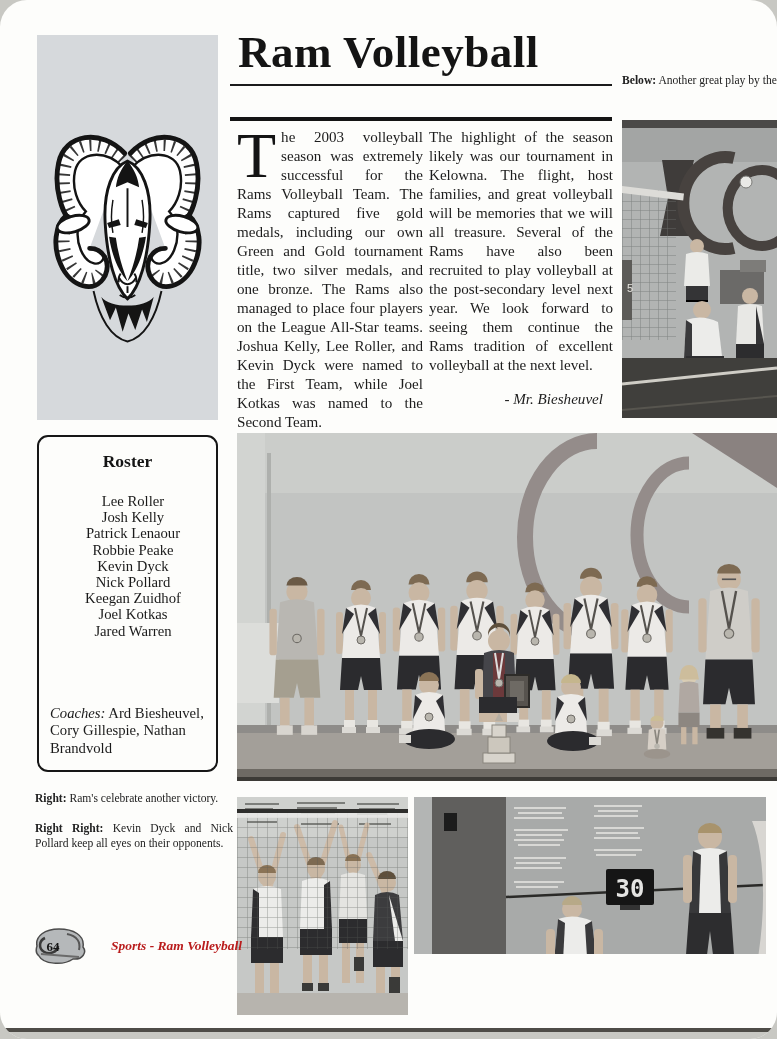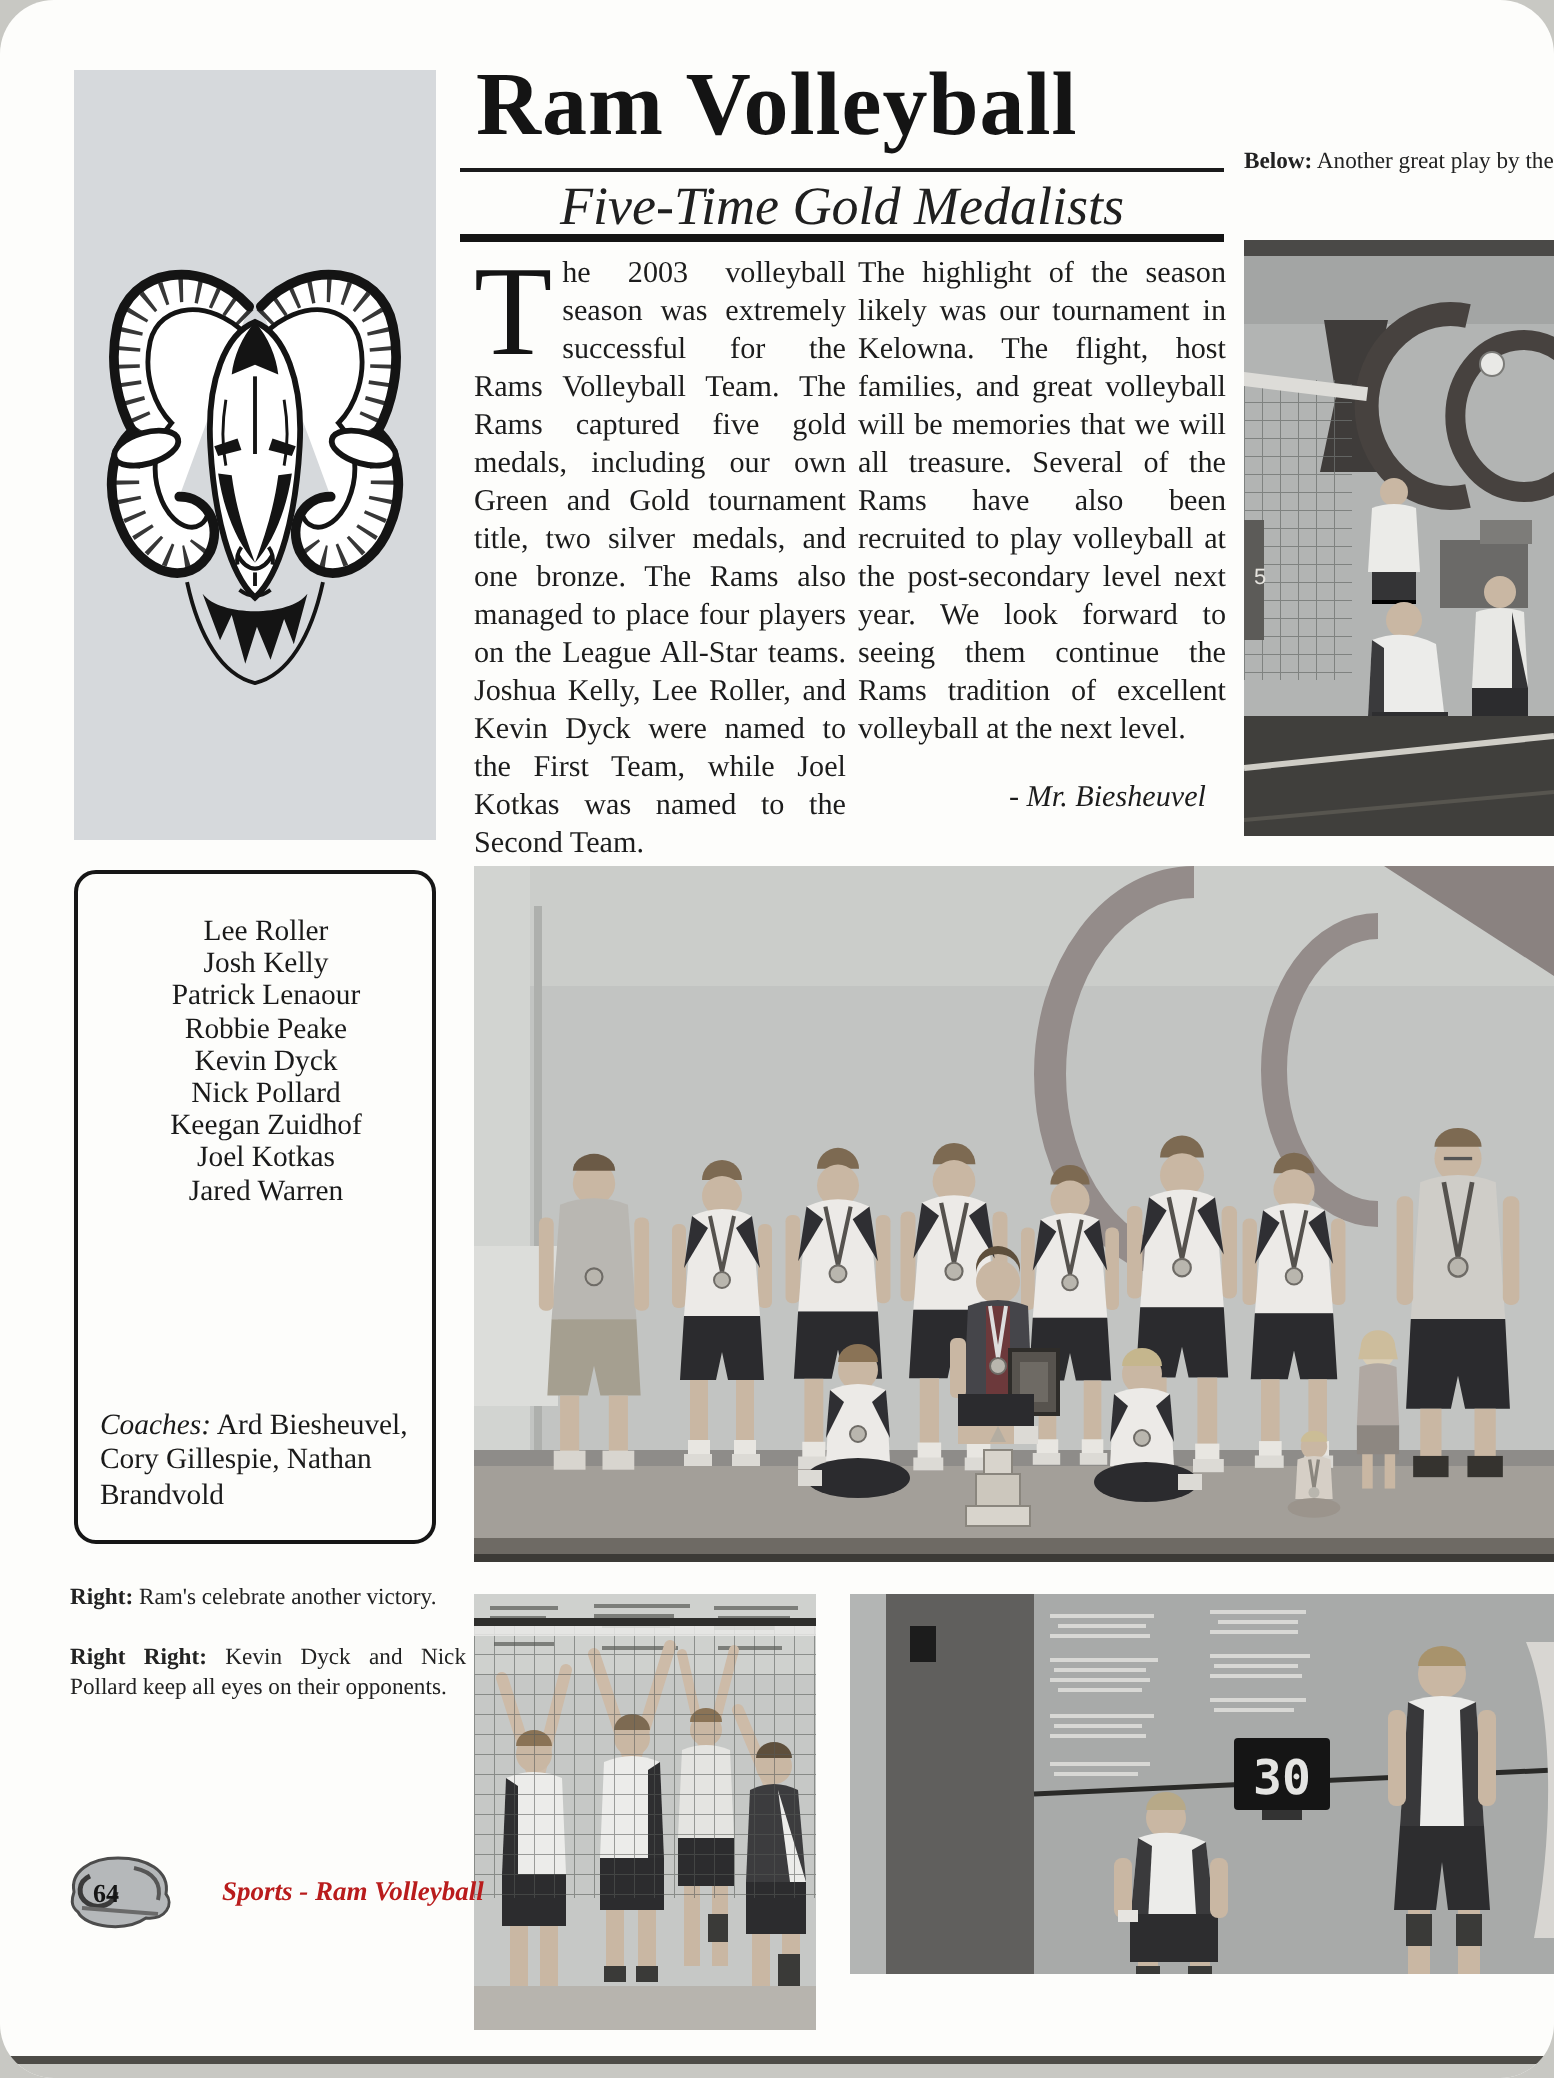--- a/index.html
+++ b/index.html
@@ -34,21 +34,21 @@
   .roster-list { list-style:none; margin:21px 0 0 11px; }
   .roster-list li { font-size:14.7px; line-height:16.2px;text-align:center; }
   .coaches { position:absolute; left:11px; right:5px; bottom:13px; font-size:14.7px; line-height:17.5px; }
   .coaches .ital { font-style:italic; }
   
   .photo { position:absolute; overflow:hidden; background:#b4b6b5; }
   .photo svg { display:block; }
   .ph-top-right { left:622px; top:120px; width:155px; height:298px; }
   .ph-team { left:237px; top:433px; width:540px; height:348px; }
   .ph-bot-left { left:237px; top:797px; width:171px; height:218px; }
-  .ph-bot-right { left:425px; top:797px; width:352px; height:190px; }
+  .ph-bot-right { left:414px; top:797px; width:352px; height:157px; }
   
   .footer { position:absolute; left:33px; top:926px; display:flex; align-items:center; }
   .footer-label { margin-left:24px; font-size:13.5px; font-weight:bold; font-style:italic; color:#b91c1c; }
   .edge-line { position:absolute; left:0; top:1028px; width:777px; height:4px; background:#4e4c47; }
   .scan-strip { position:absolute; left:0; top:1032px; width:777px; height:7px; background:#c8c8c3; }
 </style>
 </head>
 <body>
 
 <div class="page">
@@ -77,21 +77,20 @@
       <path d="M92,168 q3,4 2,9" fill="none" stroke="#141414" stroke-width="2"></path>
       <line x1="85" y1="181" x2="85" y2="188" stroke="#141414" stroke-width="2"></line>
       <path d="M77,190 q8,6 16,0" fill="none" stroke="#141414" stroke-width="2"></path>
       <path d="M58,192 L67,216 L73,203 L80,228 L86,209 L93,226 L100,205 L105,218 L112,192 C103,204 67,204 58,192 Z" fill="#141414"></path>
       <path d="M50,186 C56,214 68,234 85,238 C102,234 114,214 120,186" fill="none" stroke="#141414" stroke-width="2"></path>
     </svg>
   </div>
 
   <h1 class="page-title">Ram Volleyball</h1>
   <div class="rule-top"></div>
-  <div class="subtitle">Five-Time Gold Medalists</div>
   <div class="rule-bottom"></div>
 
   <div class="col col1">
     <span class="dropcap">T</span><span>he 2003 volleyball season was extremely successful for the Rams Volleyball Team. The Rams captured five gold medals, including our own Green and Gold tournament title, two silver medals, and one bronze. The Rams also managed to place four players on the League All-Star teams. Joshua Kelly, Lee Roller, and Kevin Dyck were named to the First Team, while Joel Kotkas was named to the Second Team.</span>
   </div>
   <div class="col col2">
     <span>The highlight of the season likely was our tournament in Kelowna. The flight, host families, and great volleyball will be memories that we will all treasure. Several of the Rams have also been recruited to play volleyball at the post-secondary level next year. We look forward to seeing them continue the Rams tradition of excellent volleyball at the next level.</span>
     <p class="byline">- Mr. Biesheuvel</p>
   </div>
 
@@ -146,20 +145,21 @@
       </g>
       <rect y="238" width="155" height="60" fill="#403f3c"></rect>
       <path d="M0,264 L155,248" stroke="#cfcdc6" stroke-width="3"></path>
       <path d="M0,290 L155,276" stroke="#57554f" stroke-width="2"></path>
       <rect x="0" y="140" width="10" height="60" fill="#5c5b58"></rect>
       <text x="5" y="172" font-size="11" fill="#e6e4df" font-family="sans-serif">5</text>
     </svg>
   </div>
 
   <div class="roster-box">
+    <div class="roster-title">Roster</div>
     <ul class="roster-list">
         <li>Lee Roller</li>
         <li>Josh Kelly</li>
         <li>Patrick Lenaour</li>
         <li>Robbie Peake</li>
         <li>Kevin Dyck</li>
         <li>Nick Pollard</li>
         <li>Keegan Zuidhof</li>
         <li>Joel Kotkas</li>
         <li>Jared Warren</li>

